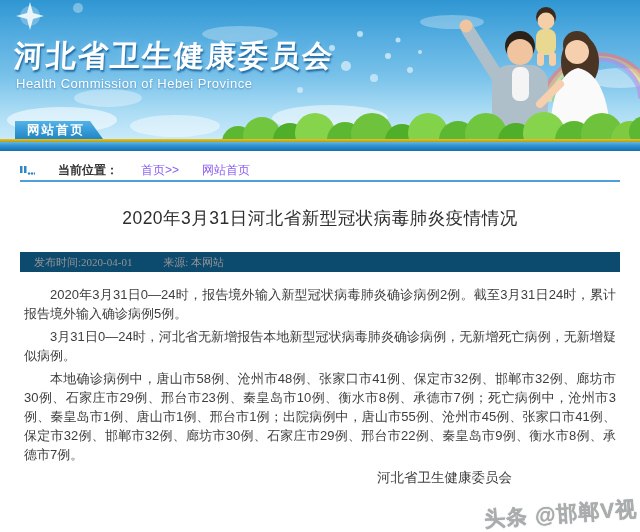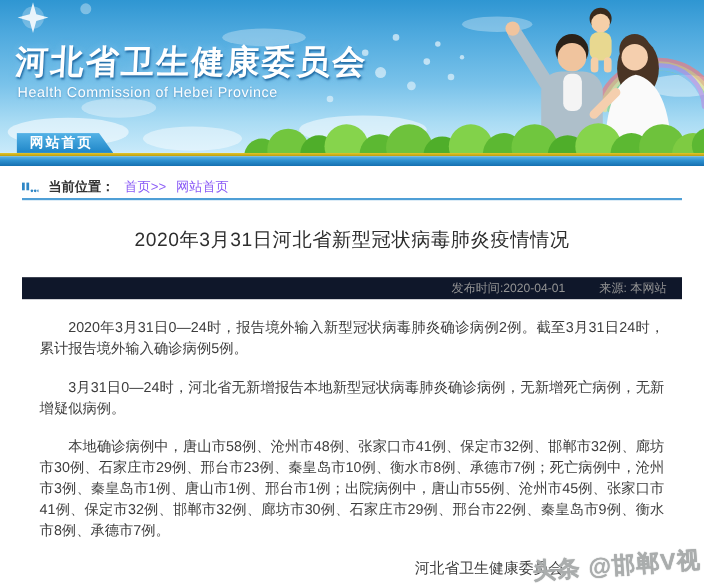--- a/index.html
+++ b/index.html
@@ -21,36 +21,36 @@
     clip-path:polygon(0 0, calc(100% - 13px) 0, 100% 100%, 0 100%);
     color:#fff; font-size:12.5px; font-weight:bold; line-height:18px; letter-spacing:2px;
     cursor:pointer; }
   .gold-line { width:640px; height:3px; background:linear-gradient(180deg,#e4c62a,#b99c0e); }
   .nav-bar { width:640px; height:9px;
     background:linear-gradient(180deg,#5fb4e4 0%,#2d90cf 45%,#146fb0 100%); }
 
   
   .content { position:relative; width:640px; height:381px; background:#fff; padding:0 20px; }
 
-  .crumb-row { display:flex; align-items:center; gap:9px; padding-top:10px; height:31px;
+  .crumb-row { display:flex; align-items:center; gap:23px; padding-top:10px; height:31px;
     border-bottom:2px solid #4f9fd6; font-size:12px; }
   .crumb-icon { display:inline-block; width:15px; height:11px; }
   .crumb-label { color:#333; font-weight:bold; }
   .crumb-link { color:#8b5cf6; text-decoration:none; cursor:pointer; }
 
   .article-title { margin-top:24px; text-align:center; font-size:17.5px; font-weight:normal;
     color:#2e2e2e; letter-spacing:.5px; }
 
-  .meta-bar { margin-top:22px; height:20px; line-height:20px; background:#0f172a;
-    text-align:right; font-size:11px; color:#949494; }
+  .meta-bar { margin-top:22px; height:20px; line-height:20px; background:#0c4a6e;
+    text-align:left; font-size:11px; color:#949494;font-family:Liberation Serif, serif; }
   .meta-bar span { margin:0 14px; }
 
   .body-text { margin-top:13px; font-size:13px; line-height:19px; color:#3d3d3d;
     text-align:justify; }
-  .body-text p { text-indent:2em; margin:16px; }
+  .body-text p { text-indent:2em; margin:4px; }
 
   .signature { margin-top:1px; font-size:13.5px; line-height:19px; color:#3d3d3d; }
   .sig-org  { text-align:right; padding-right:108px; }
 
   .watermark { position:absolute; right:3px; bottom:4px; font-size:21px; font-weight:bold;
     color:#aaadad; letter-spacing:1px; transform:rotate(-4deg);
     text-shadow:0 0 1px #8f9292; white-space:nowrap; }
 </style>
 </head>
 <body>

